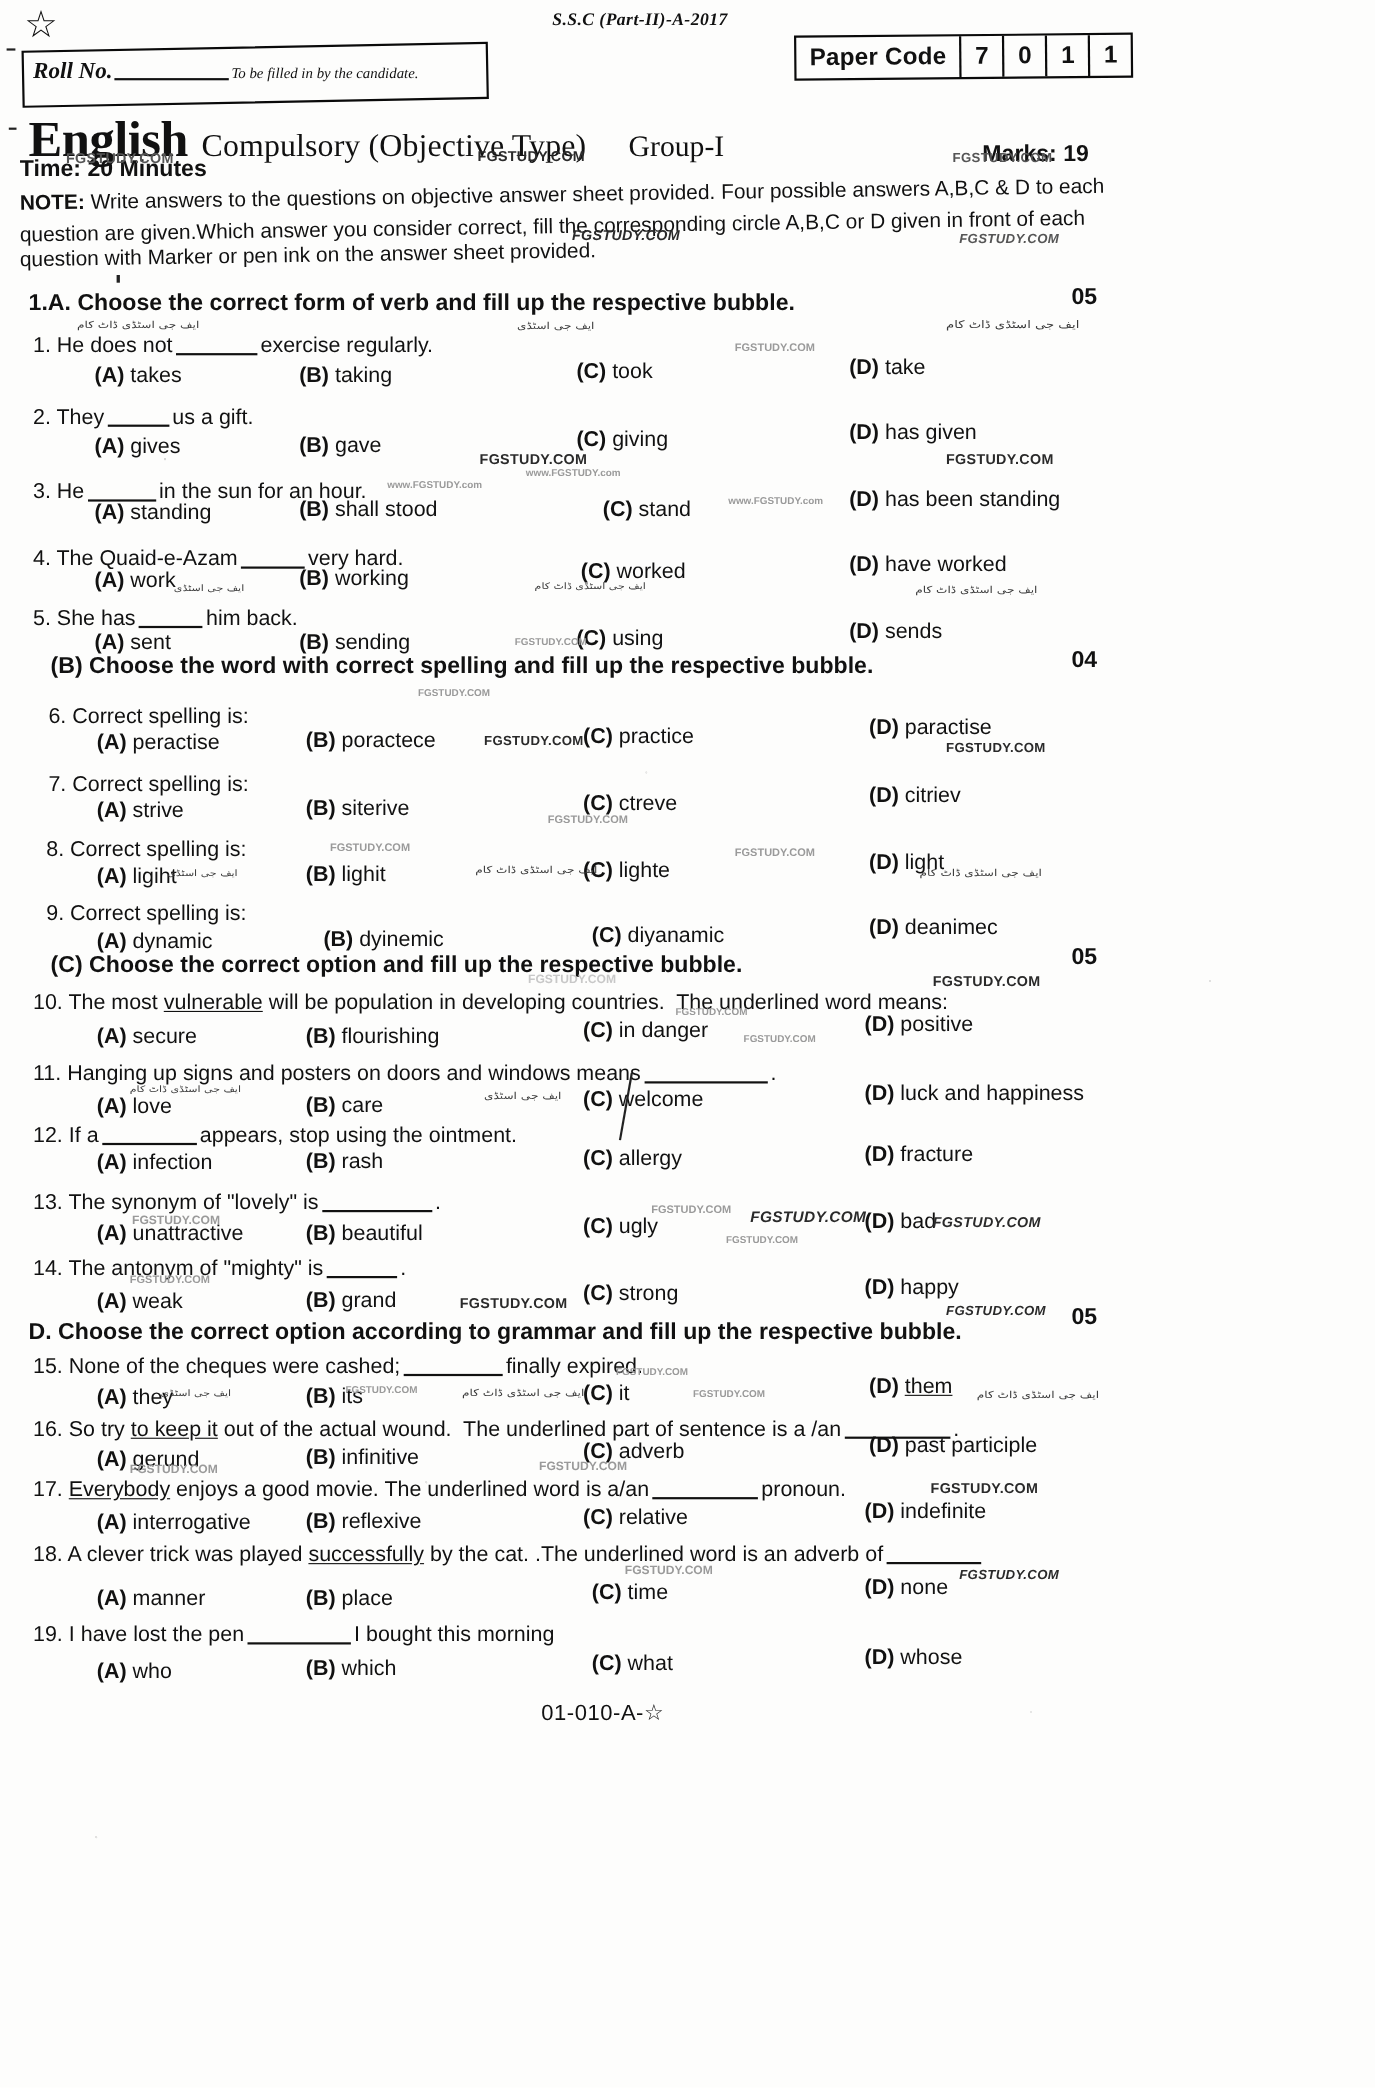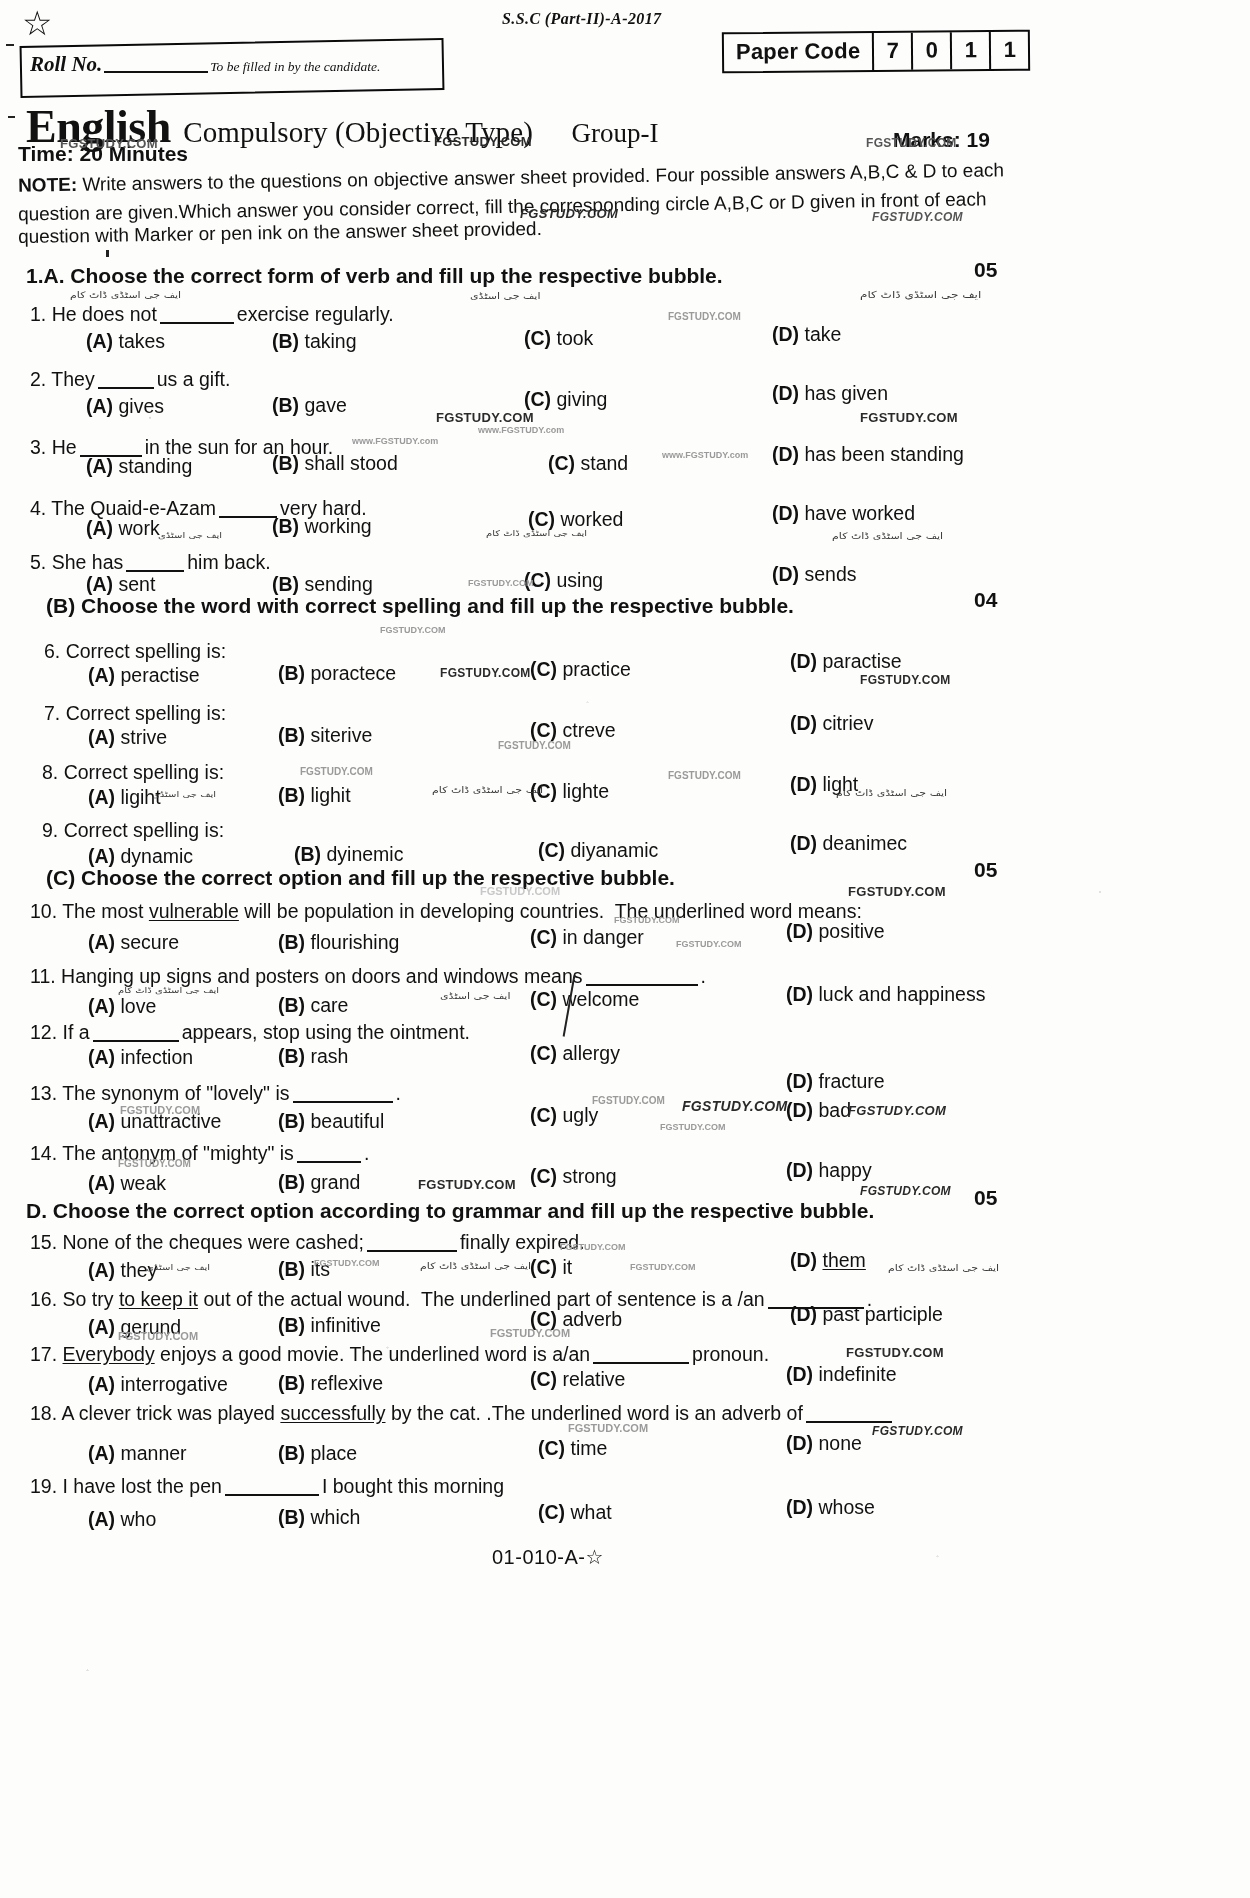--- a/index.html
+++ b/index.html
@@ -324,21 +324,21 @@
   <div class="abs opt" style="left:530px; top:988px;"><b>(C)</b> <span>welcome</span></div>
   <div class="abs opt" style="left:786px; top:983px;"><b>(D)</b> <span>luck and happiness</span></div>
 
   <div class="abs q-stem" style="left:30px; top:1021px;">
     <span>12.</span>
     <span>If a</span><span class="blank" style="width:86px;"></span><span>appears, stop using the ointment.</span>
   </div>
   <div class="abs opt" style="left:88px; top:1046px;"><b>(A)</b> <span>infection</span></div>
   <div class="abs opt" style="left:278px; top:1045px;"><b>(B)</b> <span>rash</span></div>
   <div class="abs opt" style="left:530px; top:1042px;"><b>(C)</b> <span>allergy</span></div>
-  <div class="abs opt" style="left:786px; top:1038px;margin-top:32px;"><b>(D)</b> <span>fracture</span></div>
+  <div class="abs opt" style="left:786px; top:1038px;"><b>(D)</b> <span>fracture</span></div>
 
   <div class="abs q-stem" style="left:30px; top:1082px;">
     <span>13.</span>
     <span>The synonym of "lovely" is</span><span class="blank" style="width:100px;"></span><span>.</span>
   </div>
   <div class="abs opt" style="left:88px; top:1110px;"><b>(A)</b> <span>unattractive</span></div>
   <div class="abs opt" style="left:278px; top:1110px;"><b>(B)</b> <span>beautiful</span></div>
   <div class="abs opt" style="left:530px; top:1104px;"><b>(C)</b> <span>ugly</span></div>
   <div class="abs opt" style="left:786px; top:1099px;"><b>(D)</b> <span>bad</span></div>
 

